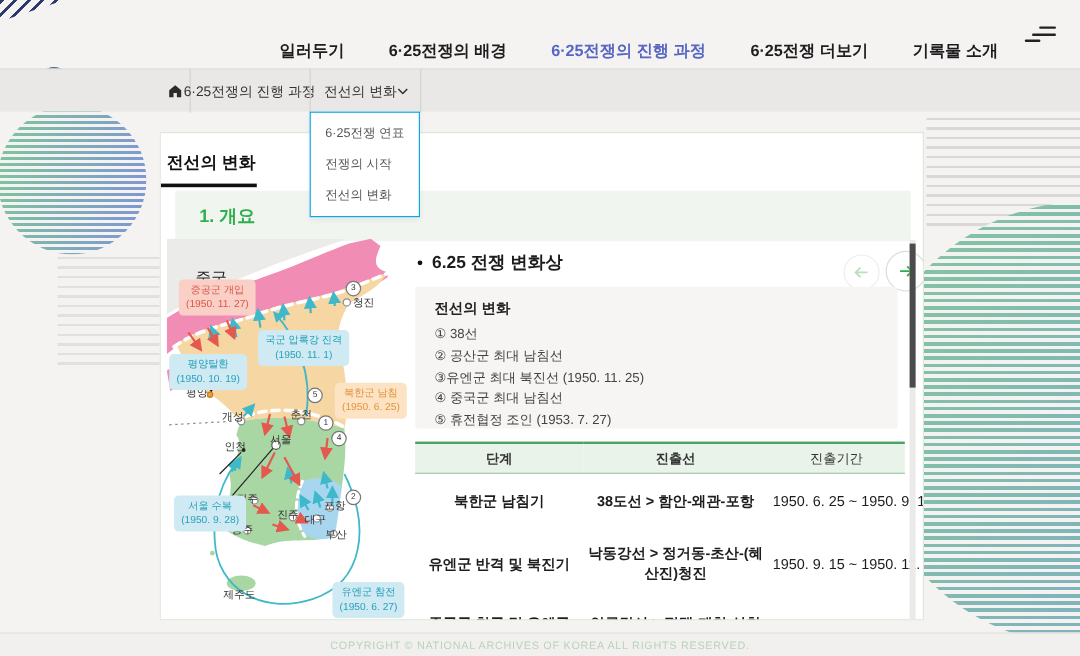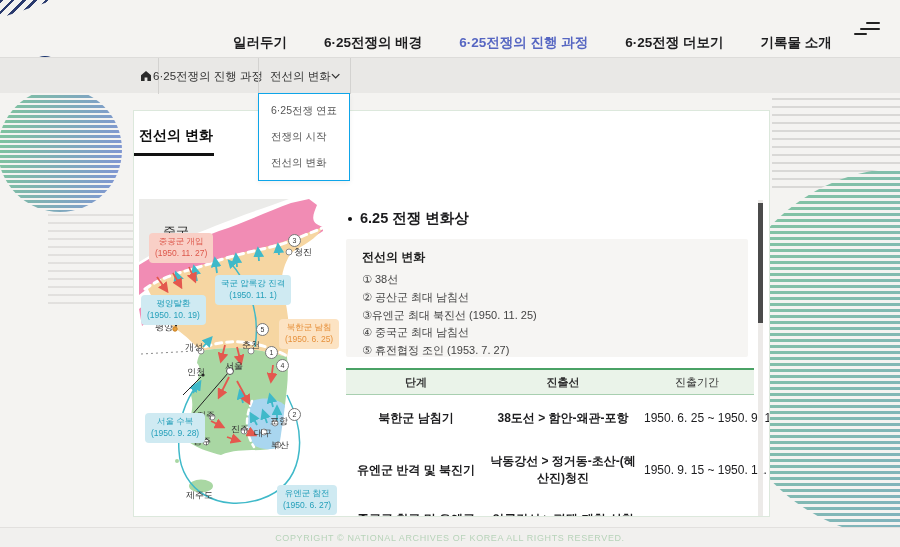--- a/index.html
+++ b/index.html
@@ -156,20 +156,33 @@
 <div class="dropdown">
   <div class="dropdown-item">6·25전쟁 연표</div>
   <div class="dropdown-item">전쟁의 시작</div>
   <div class="dropdown-item">전선의 변화</div>
 </div>
 
 <div class="panel">
 
   <div class="tab">전선의 변화</div>
 
+  <div class="section-band">
+    <div class="section-title">1. 개요</div>
+    <div class="nav-circle btn-prev">
+      <svg width="14" height="10" viewBox="0 0 14 10">
+        <path d="M6 1 L2 5 L6 9 M2 5 L12 5" fill="none" stroke="currentColor" stroke-width="1.5"></path>
+      </svg>
+    </div>
+    <div class="nav-circle btn-next">
+      <svg width="14" height="10" viewBox="0 0 14 10">
+        <path d="M8 1 L12 5 L8 9 M2 5 L12 5" fill="none" stroke="currentColor" stroke-width="1.5"></path>
+      </svg>
+    </div>
+  </div>
 
   <div class="map">
     <svg width="196" height="322" viewBox="0 0 196 322">
       <defs>
         <marker id="ra" markerWidth="6" markerHeight="6" refX="4.5" refY="3" orient="auto">
             <path d="M0,0 L6,3 L0,6 Z" fill="#e4584e"></path>
           </marker>
         <marker id="ta" markerWidth="6" markerHeight="6" refX="4.5" refY="3" orient="auto">
             <path d="M0,0 L6,3 L0,6 Z" fill="#3fb9c9"></path>
           </marker>

